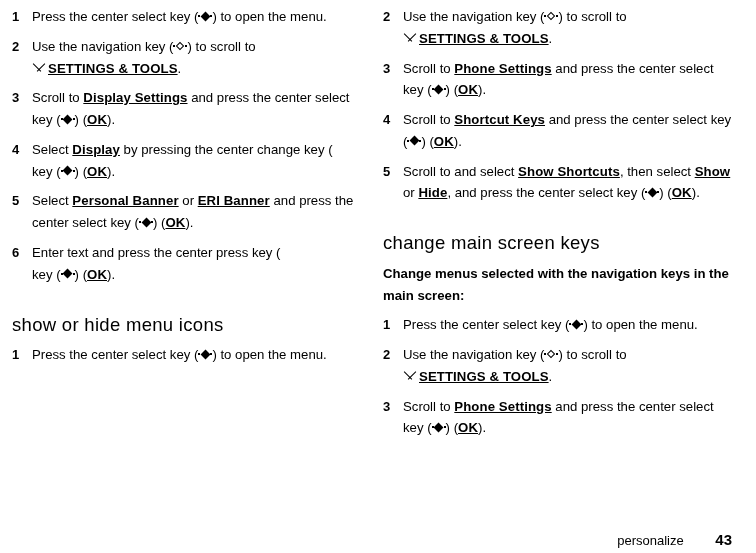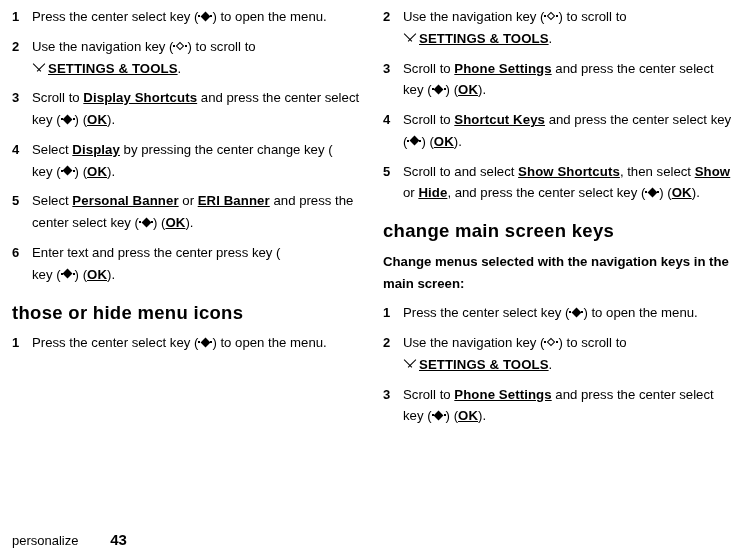--- a/index.html
+++ b/index.html
@@ -48,29 +48,30 @@
   }
   .cond {
     font-family: "Arial Narrow", Arial, Helvetica, sans-serif;
     font-stretch: condensed;
     font-weight: 800;
     letter-spacing: 0.1px;
     text-decoration: underline;
   }
   h2.sect {
     font-size: 18.5px;
-    font-weight: 700;
+    font-weight: 400;
     letter-spacing: 0.3px;
-    margin: 12px 0 4px 0;
+    margin: 24px 0 4px 0;
   }
   .intro {
     margin: 0 0 8px 0;
     font-weight: bold;
   }
   .footer {
+    text-align: right;
     font-size: 13px;
     padding-top: 6px;
   }
   .footer .pg {
     font-weight: bold;
     margin-left: 28px;
     font-size: 15px;
   }
   
   .centerkey, .navkey {
@@ -155,21 +156,21 @@
     <div class="num" data-bind="col1.s2.n">2</div>
     <div class="body">
      <span data-bind="col1.s2.pre">Use the navigation key (</span><span class="navkey"><span class="mid"></span></span><span data-bind="col1.s2.mid">) to scroll to </span><br>
      <span class="tools-icon"></span><span class="cond" data-bind="col1.s2.opt">SETTINGS &amp; TOOLS</span><span data-bind="col1.s2.post">.</span>
     </div>
    </div>
 
    <div class="step">
     <div class="num" data-bind="col1.s3.n">3</div>
     <div class="body">
-     <span data-bind="col1.s3.a">Scroll to </span><span class="cond" data-bind="col1.s3.b">Display Shortcuts</span><span data-bind="col1.s3.c"> and press the center select key (</span><span class="centerkey"><span class="mid"></span></span><span data-bind="col1.s3.d">) (</span><span class="cond" data-bind="col1.s3.ok">OK</span><span data-bind="col1.s3.e">).</span>
+     <span data-bind="col1.s3.a">Scroll to </span><span class="cond" data-bind="col1.s3.b">Display Settings</span><span data-bind="col1.s3.c"> and press the center select key (</span><span class="centerkey"><span class="mid"></span></span><span data-bind="col1.s3.d">) (</span><span class="cond" data-bind="col1.s3.ok">OK</span><span data-bind="col1.s3.e">).</span>
     </div>
    </div>
 
    <div class="step">
     <div class="num" data-bind="col1.s4.n">4</div>
     <div class="body">
      <span data-bind="col1.s4.a">Select </span><span class="cond" data-bind="col1.s4.b">Display</span><span data-bind="col1.s4.c"> by pressing the center change key (</span><br><span>key (</span><span class="centerkey"><span class="mid"></span></span><span data-bind="col1.s4.d">) (</span><span class="cond" data-bind="col1.s4.ok">OK</span><span data-bind="col1.s4.e">).</span>
     </div>
    </div>
 
@@ -180,21 +181,21 @@
     </div>
    </div>
 
    <div class="step">
     <div class="num" data-bind="col1.s6.n">6</div>
     <div class="body">
      <span data-bind="col1.s6.a">Enter text and press the center press key (</span><br><span>key (</span><span class="centerkey"><span class="mid"></span></span><span data-bind="col1.s6.d">) (</span><span class="cond" data-bind="col1.s6.ok">OK</span><span data-bind="col1.s6.e">).</span>
     </div>
    </div>
 
-   <h2 class="sect" data-bind="col1.h2">those or hide menu icons</h2>
+   <h2 class="sect" data-bind="col1.h2">show or hide menu icons</h2>
 
    <div class="step">
     <div class="num" data-bind="col1.s7.n">1</div>
     <div class="body">
      <span data-bind="col1.s7.pre">Press the center select key (</span><span class="centerkey"><span class="mid"></span></span><span data-bind="col1.s7.post">) to open the menu.</span>
     </div>
    </div>
 
   </div>
 

